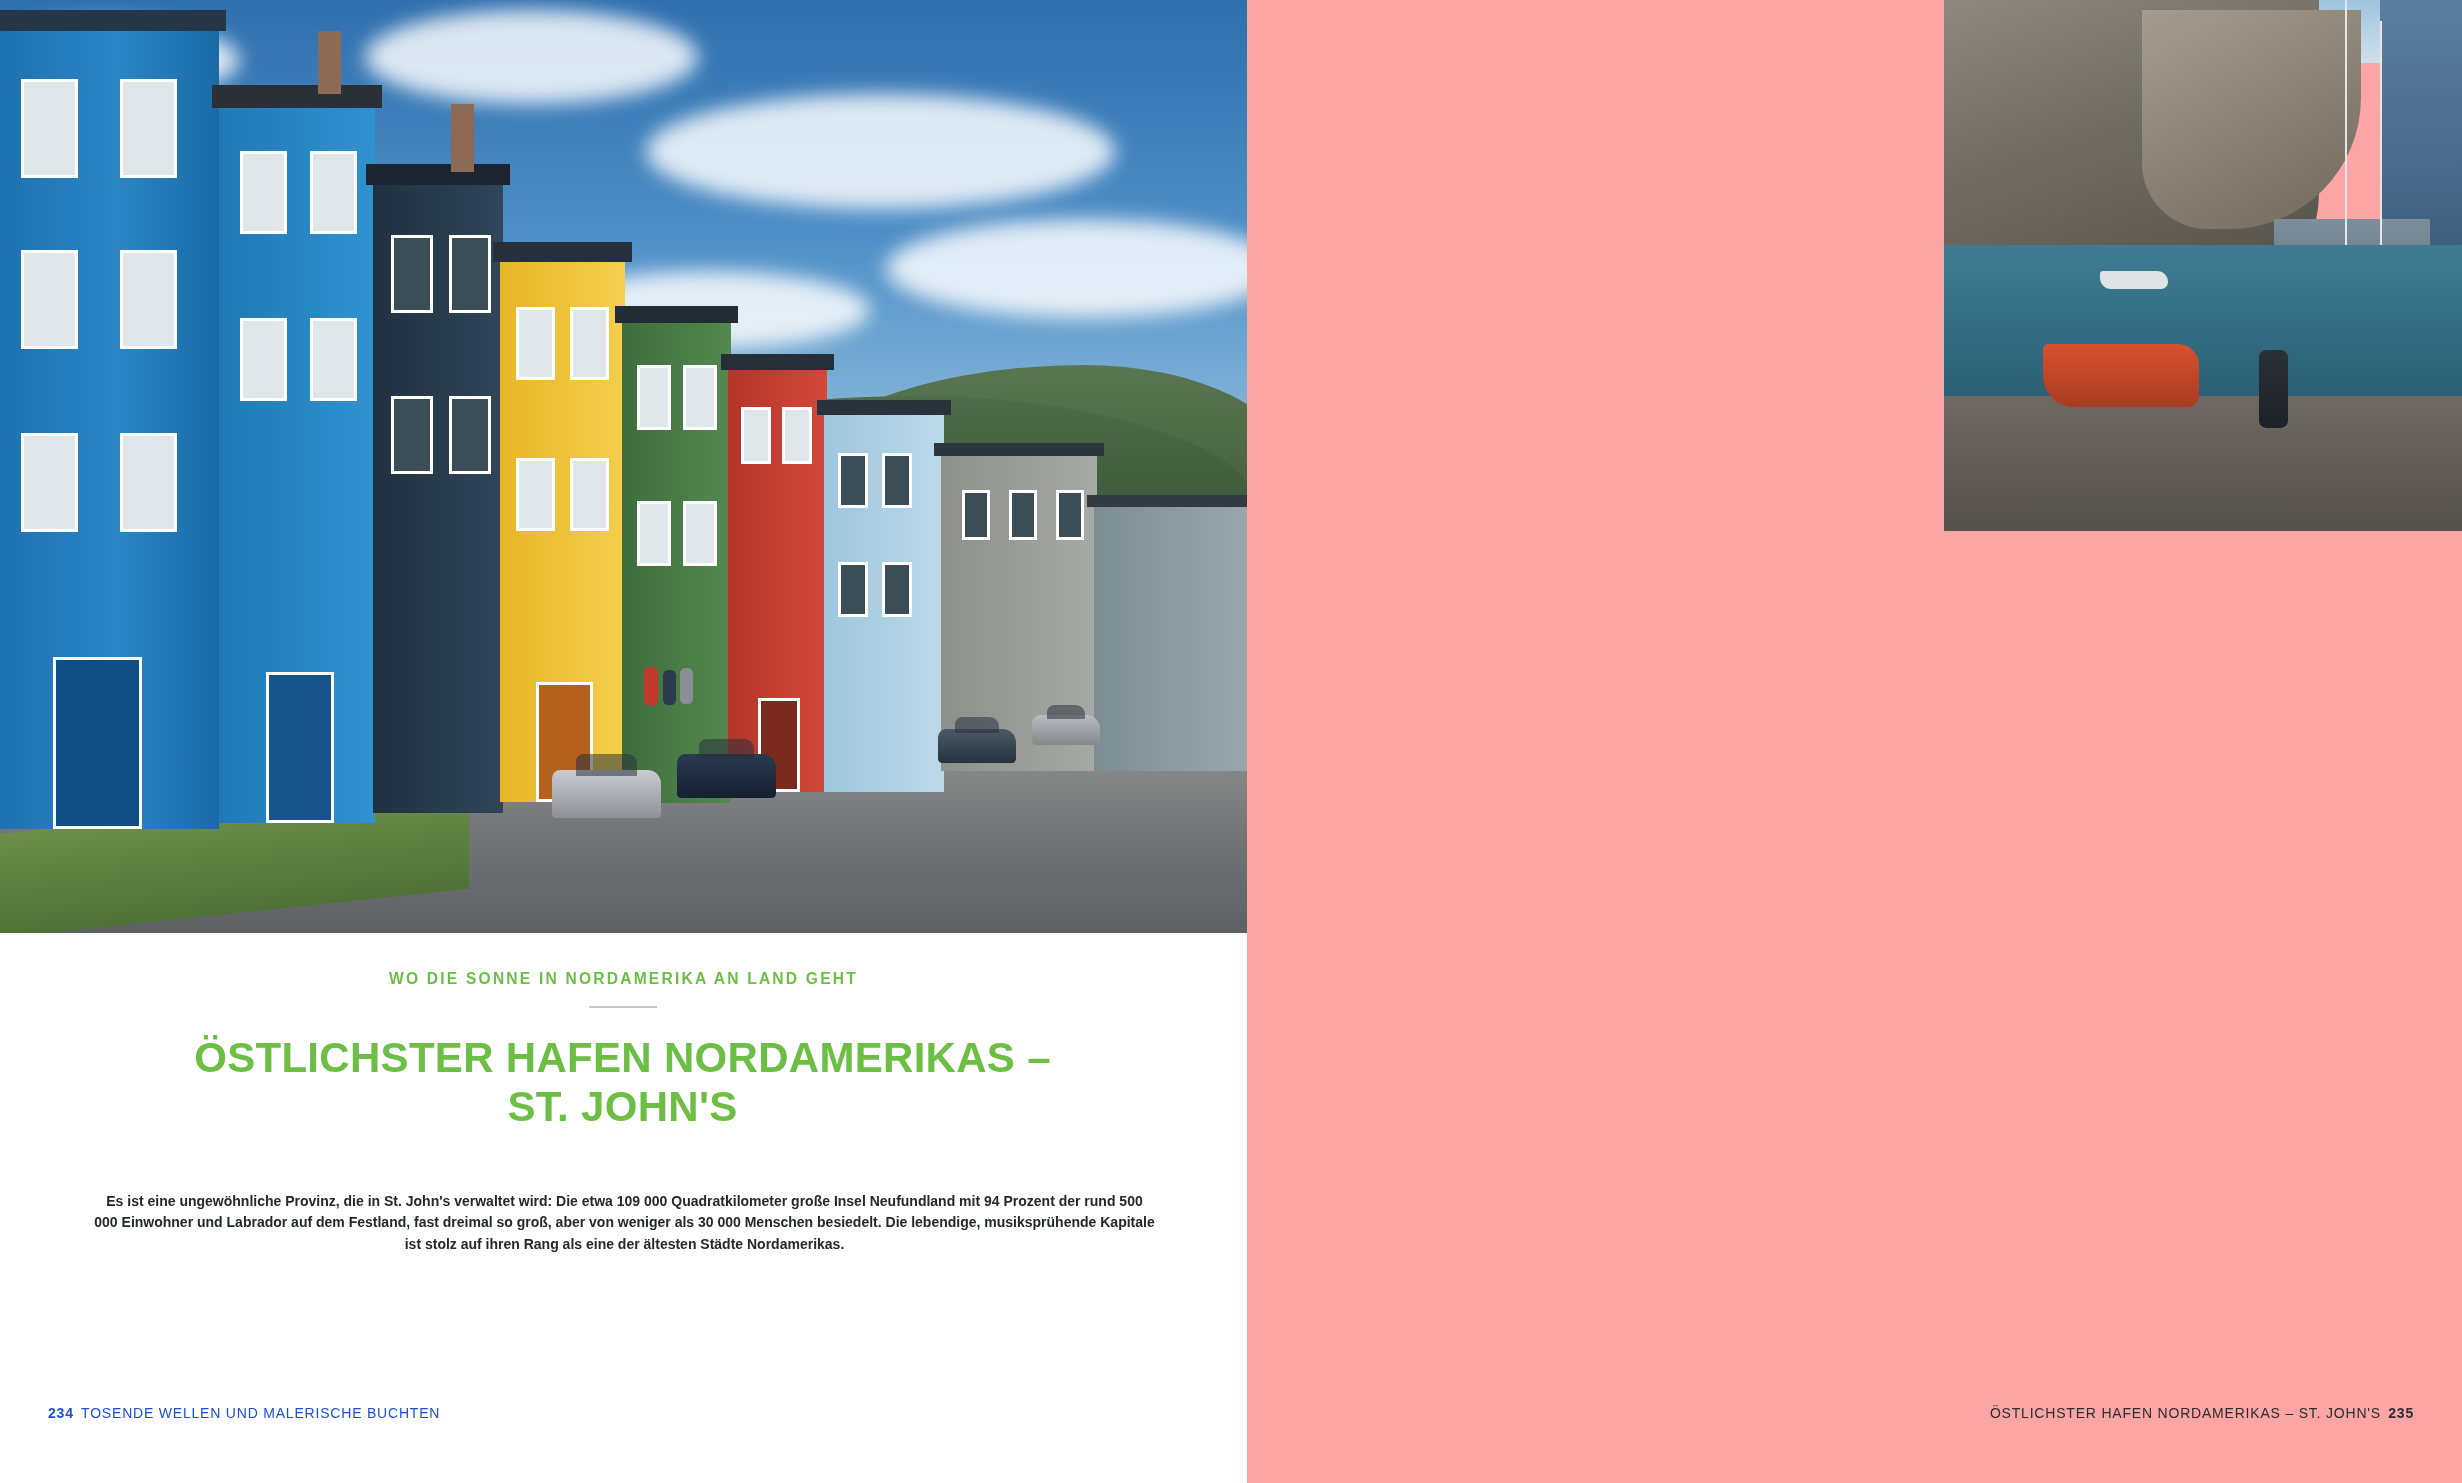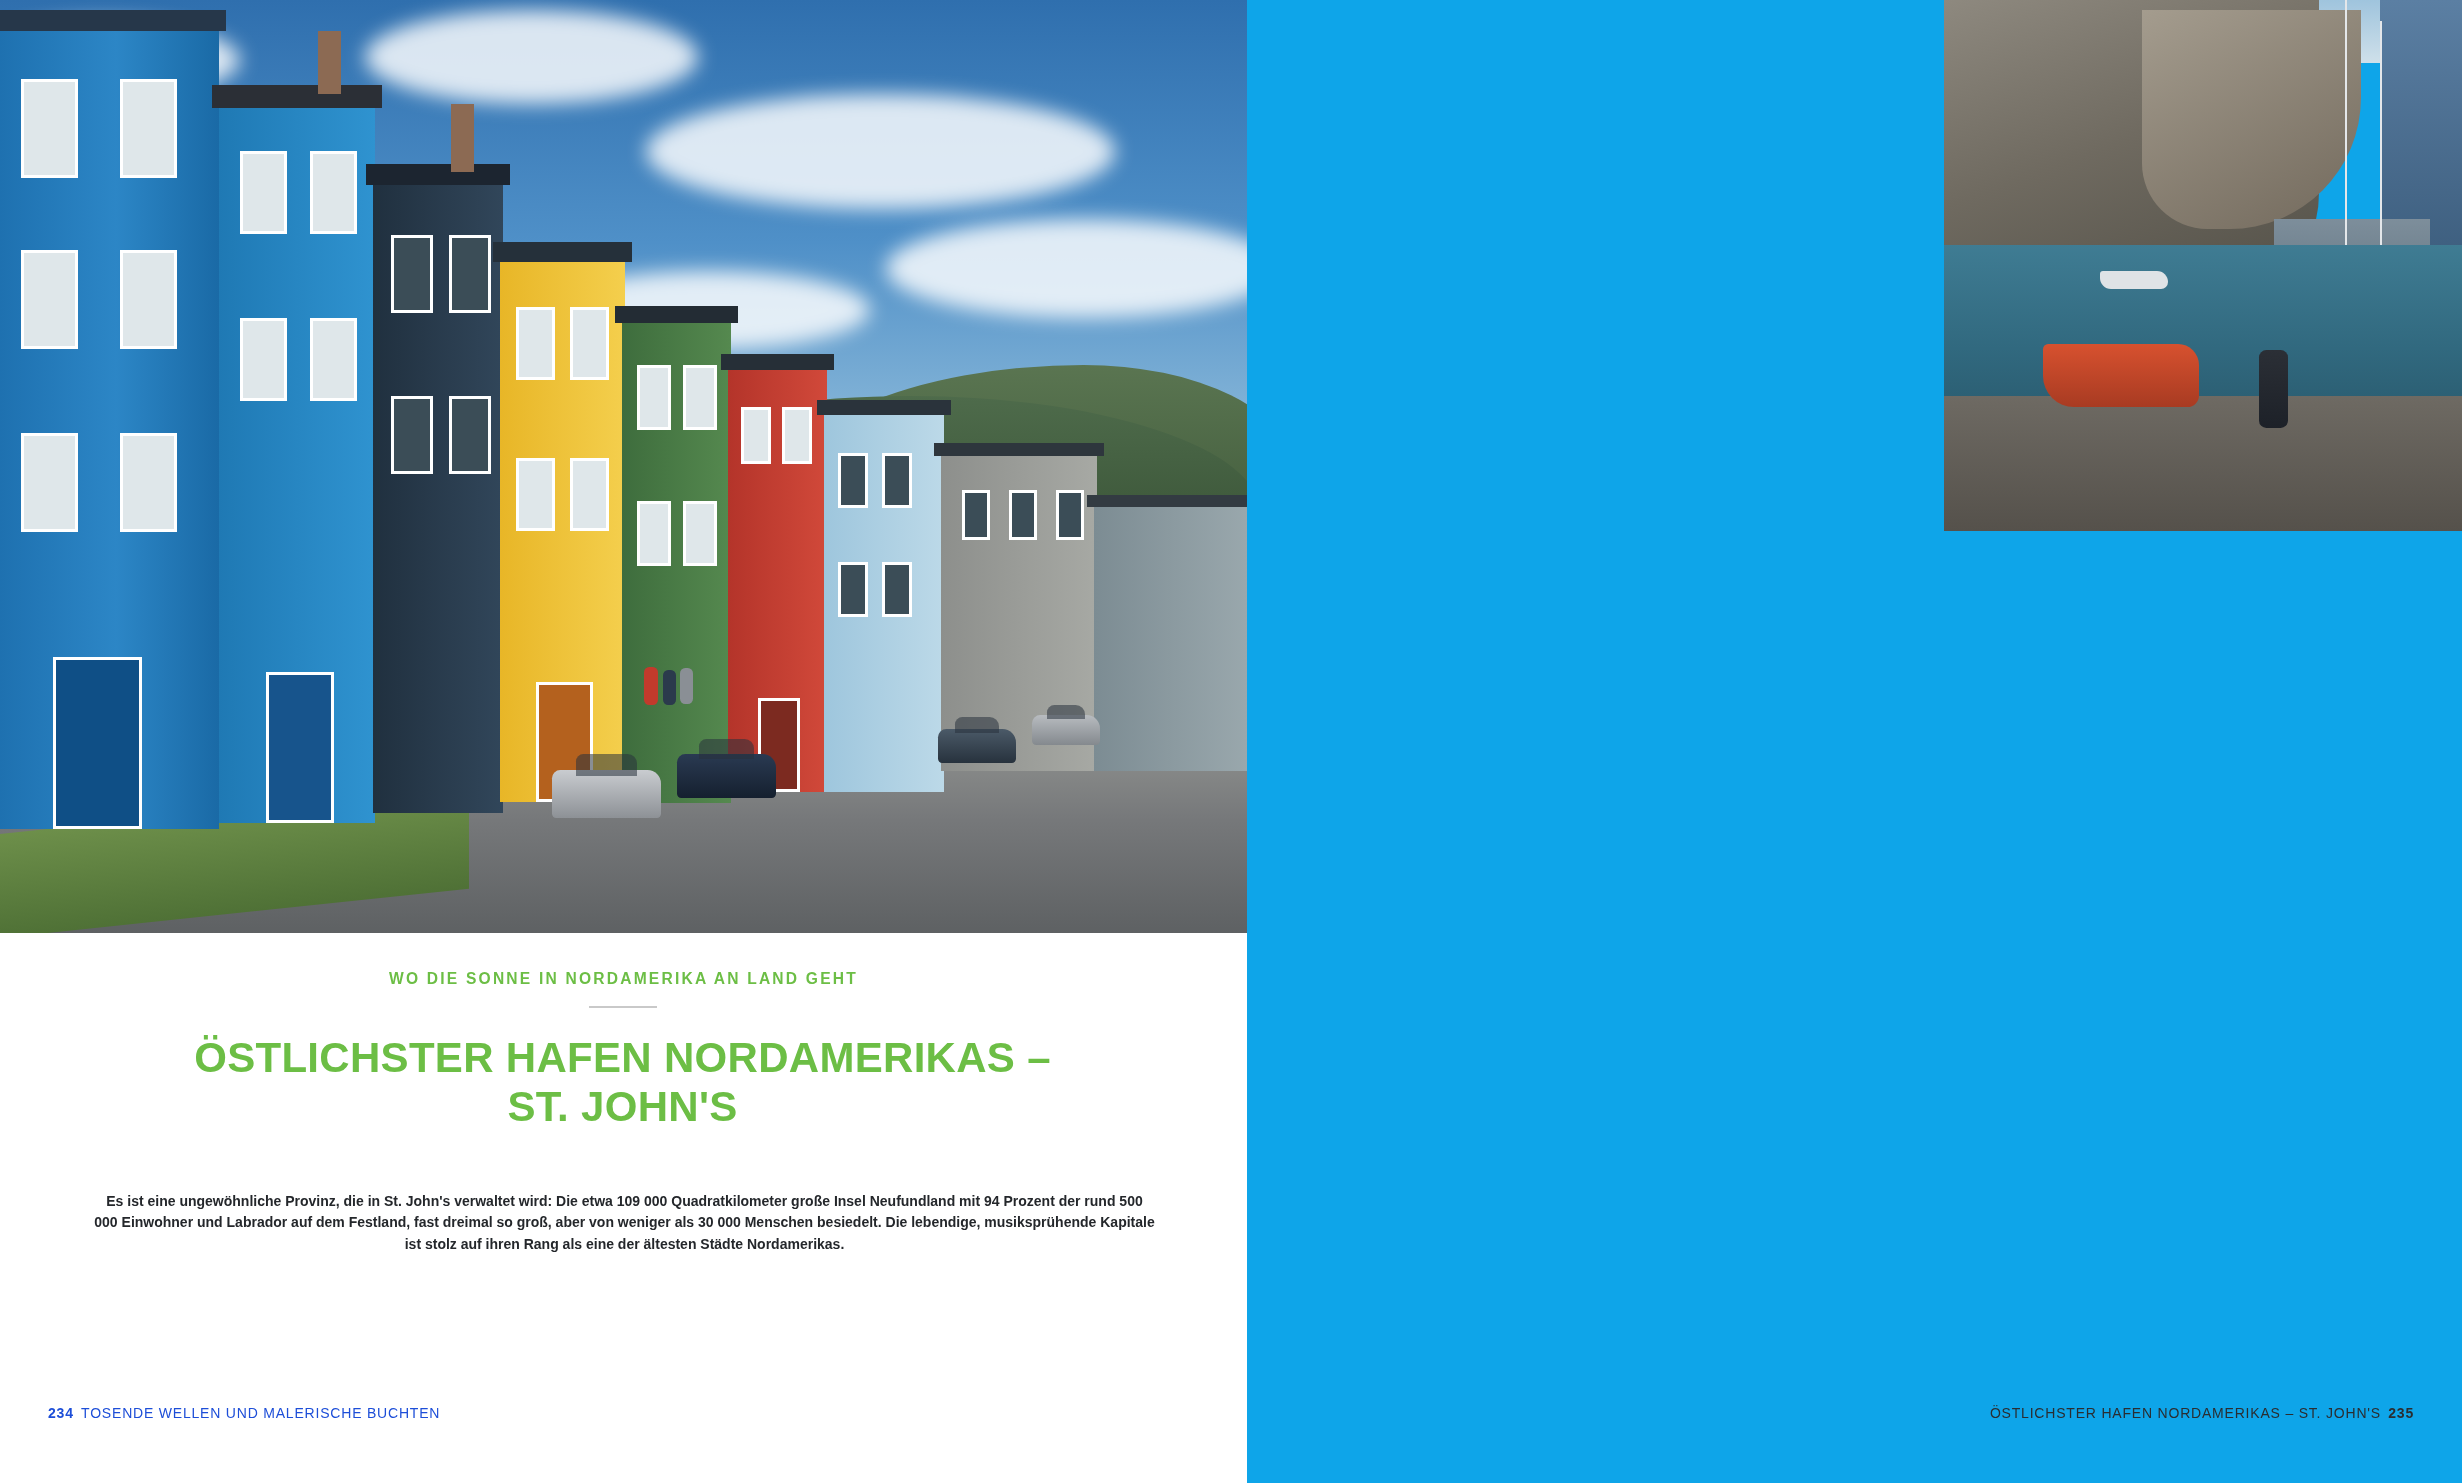--- a/index.html
+++ b/index.html
@@ -9,21 +9,21 @@
     height: 1484px;
     background: #ffffff;
     font-family: "Liberation Serif", serif;
     overflow: hidden;
     position: relative;
   }
 
   
   .spread { position: absolute; inset: 0; display: flex; }
   .page-left  { position: relative; width: 1247px; height: 1484px; background:#fff; }
-  .page-right { position: relative; width: 1216px; height: 1484px; background:#0ea5e9; }
+  .page-right { position: relative; width: 1216px; height: 1484px; background:#fca5a5; }
 
   
   .hero-photo {
     position: absolute; left: 0; top: 0; width: 1247px; height: 933px;
     overflow: hidden;
   }
   .sky {
     position: absolute; inset: 0;
     background: linear-gradient(180deg,#2f6fae 0%, #4f90c8 26%, #87b6d8 46%, #b9d2e2 60%, #cfe0e8 72%, #bfd4df 100%);
   }

